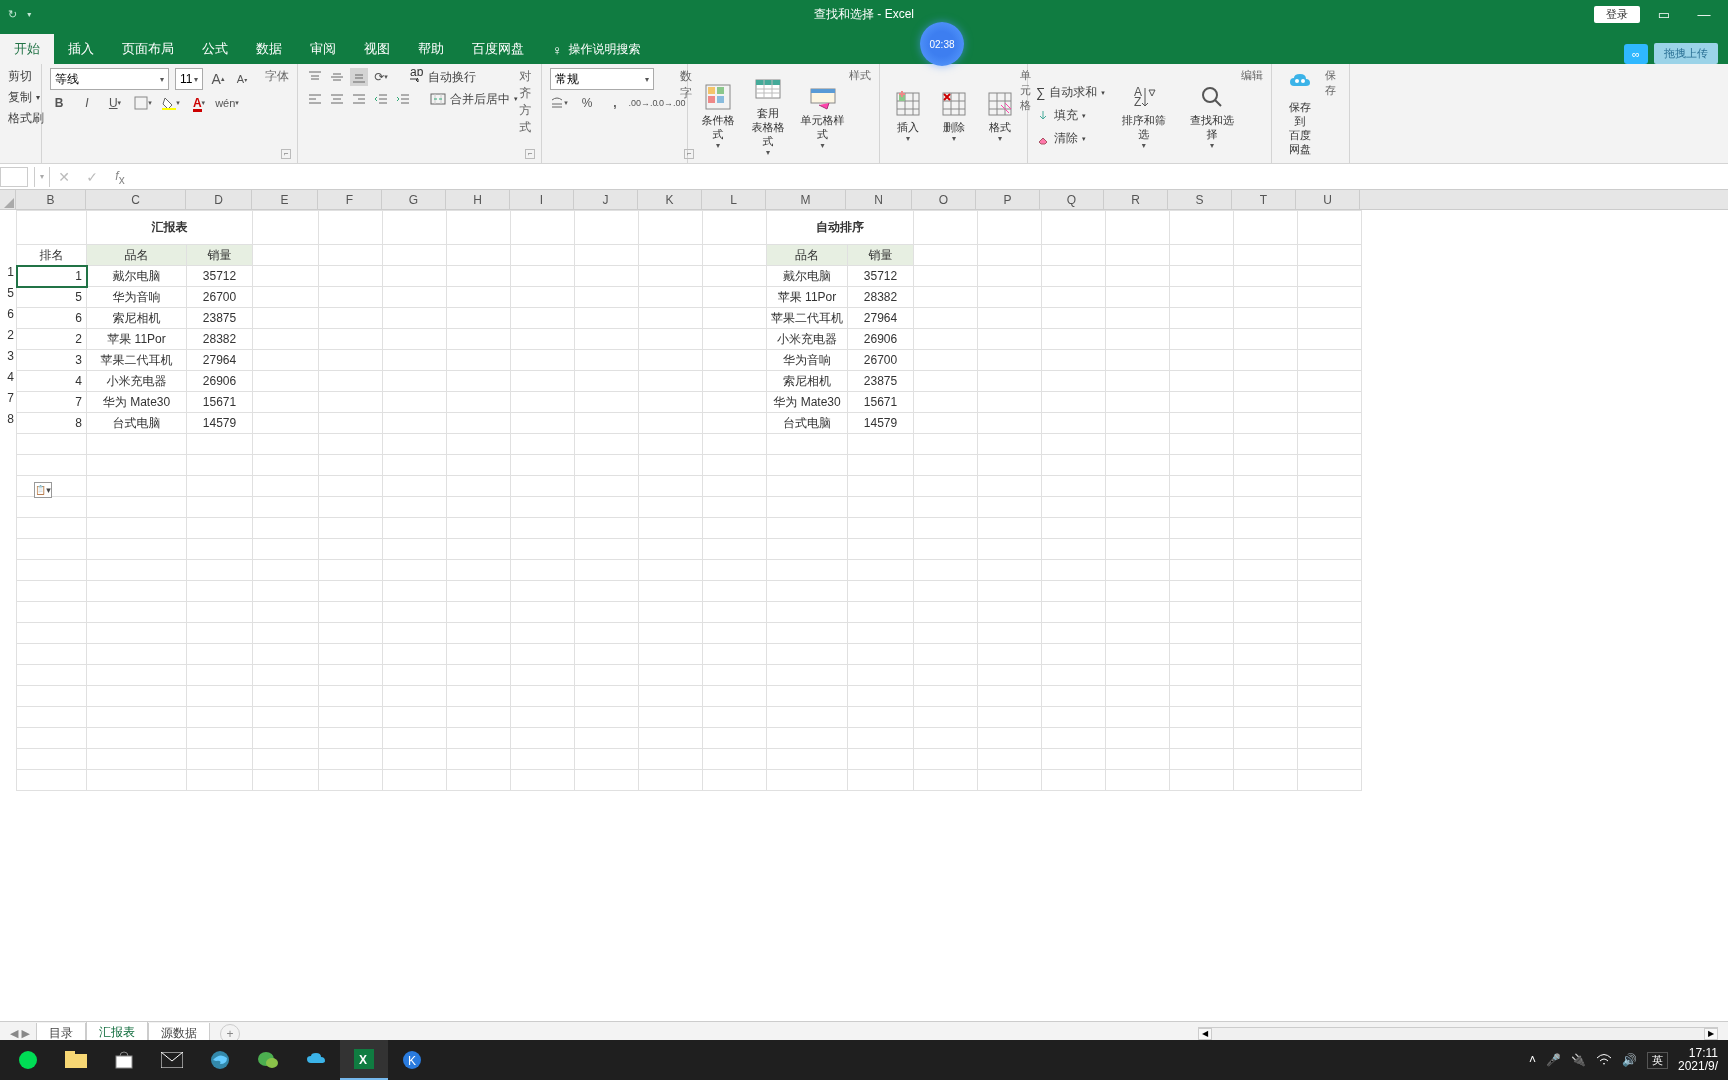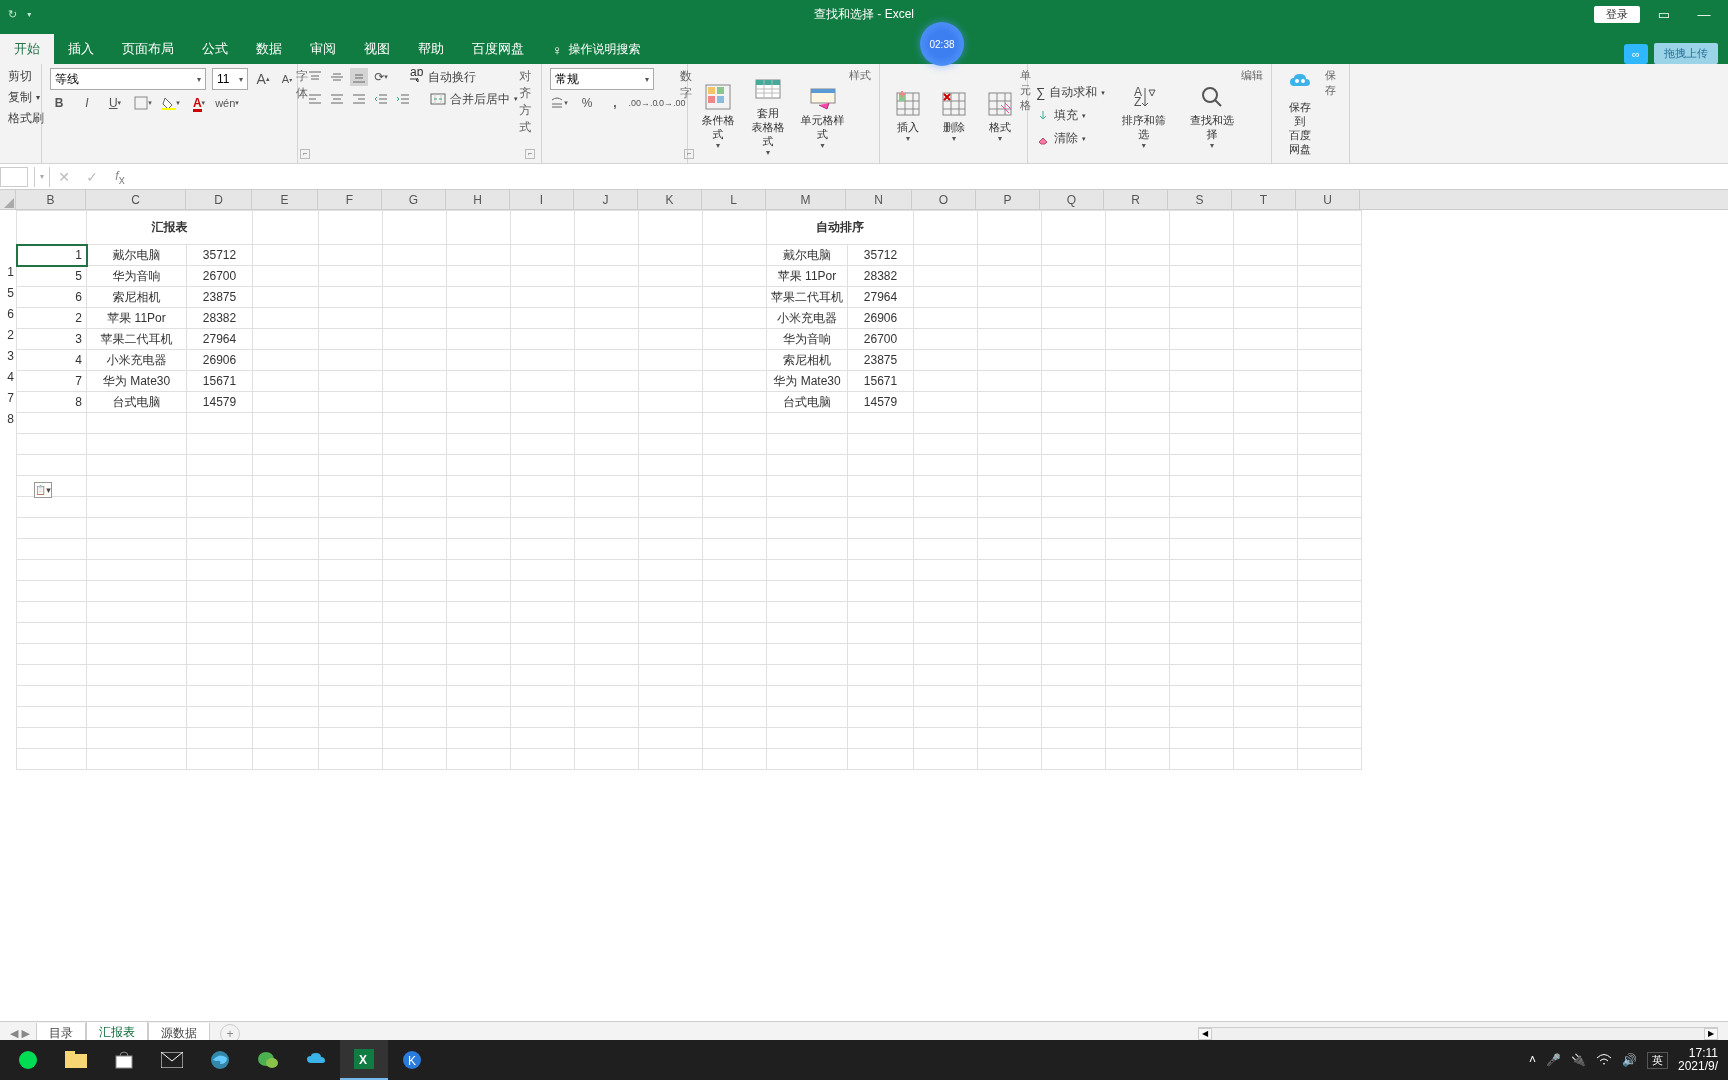--- a/index.html
+++ b/index.html
@@ -144,25 +144,25 @@
       <div class="smallrow">
           <span>格式刷</span>
         </div>
     </div>
     <div class="label"></div>
   </div>
 
   <div class="group" style="width:256px">
     <div class="body">
       <div class="row">
-        <div class="combo" style="width:156px">
+        <div class="combo" style="width:119px">
             <span class="val">等线</span>
             <span class="ar" style="margin-left:auto">▾</span>
           </div>
-        <div class="combo" style="width:36px">
+        <div class="combo" style="width:28px">
             <span class="val">11</span>
             <span class="ar" style="margin-left:auto">▾</span>
           </div>
         <div class="sb" style="font-size:14px">A<sup style="font-size:7px">▴</sup></div>
         <div class="sb" style="font-size:11px">A<sup style="font-size:6px">▾</sup></div>
       </div>
       <div class="row" style="gap:10px">
         <div class="sb">
             <b>B</b>
           </div>
@@ -529,20 +529,42 @@
             <td class="hdr-title" colspan="2">自动排序</td>
             <td style="width:64px"></td>
             <td style="width:64px"></td>
             <td style="width:64px"></td>
             <td style="width:64px"></td>
             <td style="width:64px"></td>
             <td style="width:64px"></td>
             <td style="width:64px"></td>
           </tr>
           <tr>
+            <td class="txt-c">排名</td>
+            <td class="hdr-c">品名</td>
+            <td class="hdr-c">销量</td>
+            <td></td>
+            <td></td>
+            <td></td>
+            <td></td>
+            <td></td>
+            <td></td>
+            <td></td>
+            <td></td>
+            <td class="hdr-c">品名</td>
+            <td class="hdr-c">销量</td>
+            <td></td>
+            <td></td>
+            <td></td>
+            <td></td>
+            <td></td>
+            <td></td>
+            <td></td>
+          </tr>
+          <tr>
             <td class="txt-r active-cell">1</td>
             <td class="txt-c">戴尔电脑</td>
             <td class="txt-c">35712</td>
             <td></td>
             <td></td>
             <td></td>
             <td></td>
             <td></td>
             <td></td>
             <td></td>

